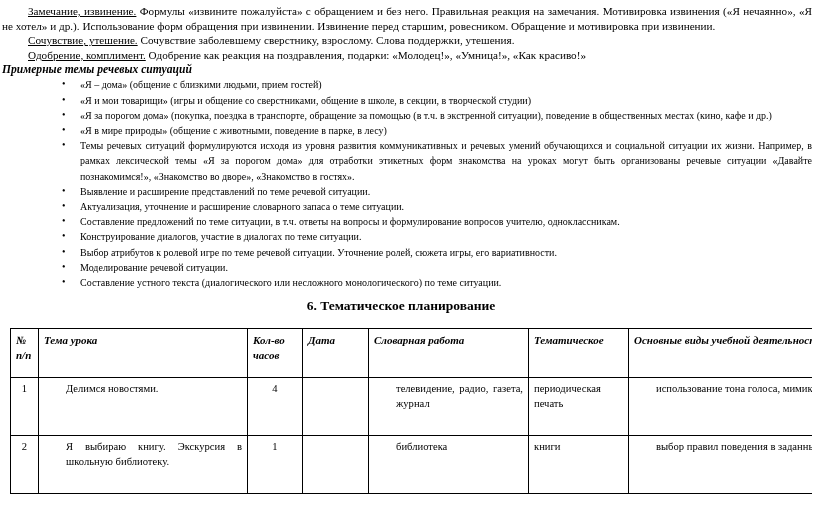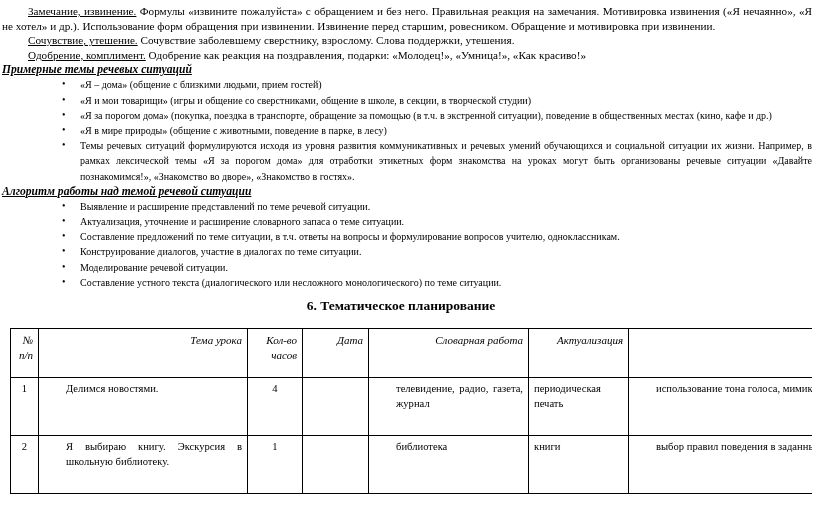--- a/index.html
+++ b/index.html
@@ -41,21 +41,20 @@
   .under {
     text-decoration: underline;
   }
   .section-head {
     margin: 0;
     font-weight: bold;
     font-style: italic;
     font-size: 11.6px;
     line-height: 15px;
     text-align: left;
-    text-decoration: underline;
   }
   ul.bullets {
     list-style: none;
     margin: 0;
     padding: 0;
   }
   ul.bullets li {
     position: relative;
     margin: 0 0 0 0;
     padding-left: 78px;
@@ -86,23 +85,23 @@
     font-size: 10.6px;
   }
   table.plan th,
   table.plan td {
     border: 1px solid #000000;
     vertical-align: top;
     padding: 4px 5px 4px 5px;
     line-height: 14.6px;
   }
   table.plan th {
-    font-weight: normal;
+    font-weight: bold;
     font-style: italic;
-    text-align: right;
+    text-align: left;
     font-size: 11px;
     height: 40px;
   }
   table.plan td.num {
     text-align: center;
   }
   table.plan td.just {
     text-align: justify;
     text-justify: inter-word;
     padding-left: 27px;
@@ -134,27 +133,27 @@
     <div class="section-head">Примерные темы речевых ситуаций</div>
 
     <ul class="bullets">
       <li>«Я – дома» (общение с близкими людьми, прием гостей)</li>
       <li>«Я и мои товарищи» (игры и общение со сверстниками, общение в школе, в секции, в творческой студии)</li>
       <li>«Я за порогом дома» (покупка, поездка в транспорте, обращение за помощью (в т.ч. в экстренной ситуации), поведение в  общественных местах (кино, кафе и др.)</li>
       <li>«Я в мире природы» (общение с животными, поведение в парке, в лесу)</li>
       <li>Темы речевых ситуаций формулируются исходя из уровня развития коммуникативных и речевых умений обучающихся и социальной ситуации их жизни. Например, в рамках лексической темы «Я за порогом дома» для отработки этикетных форм знакомства на уроках могут быть организованы речевые ситуации «Давайте познакомимся!», «Знакомство во дворе», «Знакомство в гостях».</li>
     </ul>
 
-    <div class="section-head">Алгоритм работы над темой речевой ситуации</div>
 
     <ul class="bullets">
       <li>Выявление и расширение  представлений по теме речевой ситуации.</li>
       <li>Актуализация, уточнение и расширение словарного запаса о теме ситуации.</li>
       <li>Составление предложений по теме ситуации, в т.ч. ответы на вопросы и формулирование вопросов учителю, одноклассникам.</li>
       <li>Конструирование диалогов, участие в диалогах по теме ситуации.</li>
+      <li>Выбор атрибутов к ролевой игре по теме речевой ситуации. Уточнение ролей, сюжета игры, его вариативности.</li>
       <li>Моделирование речевой ситуации.</li>
       <li>Составление устного текста (диалогического или несложного монологического) по теме ситуации.</li>
     </ul>
 
     <div class="center-title">6. Тематическое планирование</div>
 
   </div>
 
   <table class="plan">
     <colgroup>
@@ -166,21 +165,21 @@
       <col class="col-visual">
       <col class="col-activity">
     </colgroup>
     <thead>
       <tr>
         <th>№ п/п</th>
         <th>Тема урока</th>
         <th>Кол-во часов</th>
         <th>Дата</th>
         <th>Словарная работа</th>
-        <th>Актуализация</th>
+        <th>Тематическое</th>
         <th>Основные виды учебной деятельности</th>
       </tr>
     </thead>
     <tbody>
       <tr>
         <td class="num">1</td>
         <td class="just">Делимся новостями.</td>
         <td class="num">4</td>
         <td></td>
         <td class="just">телевидение, радио, газета, журнал</td>

